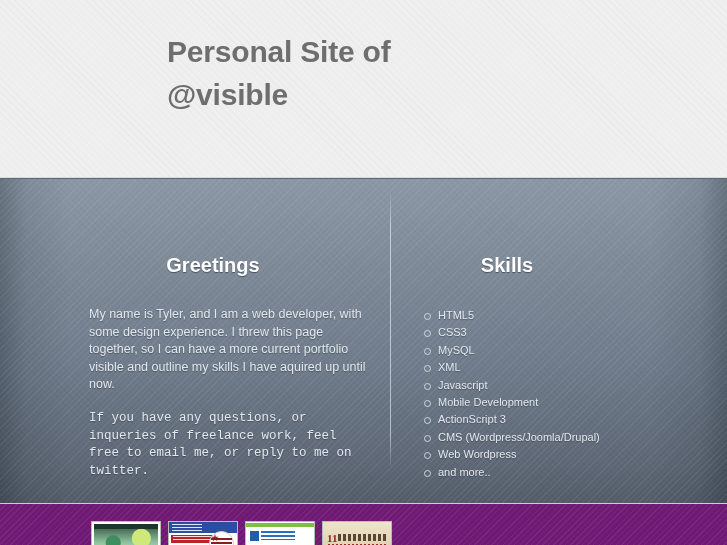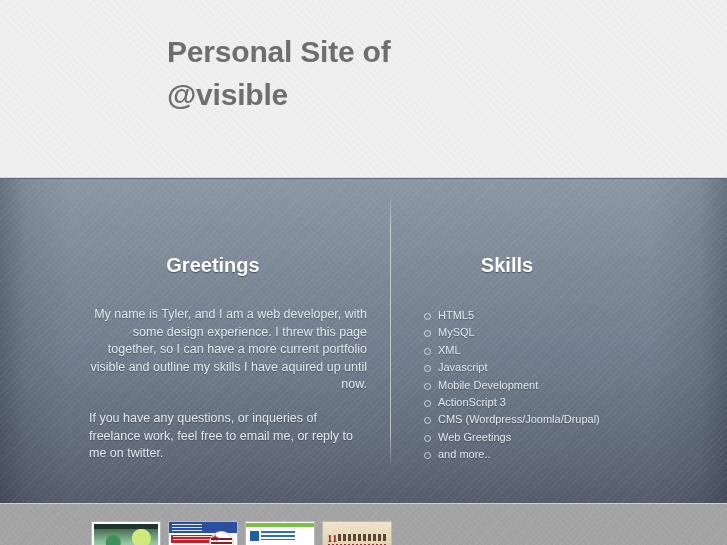--- a/index.html
+++ b/index.html
@@ -69,22 +69,22 @@
   #col-greetings .section-heading{ padding-right:28px; }
   #col-skills .section-heading{ padding-right:86px; }
 
   .body-paragraph{
     font-size:12.5px; line-height:17.6px;
     color:#e3e8ee;
     text-shadow:0 1px 1px rgba(34,44,58,.45);
     width:278px;
     margin-left:17px;
   }
-  #para-1{ margin-top:29px;text-align:right; }
-  #para-2{ margin-top:16px; }
+  #para-1{ margin-top:29px; }
+  #para-2{ margin-top:16px;font-family:Liberation Mono, monospace; }
 
   #skills-list{
     list-style:none;
     margin-top:30px; margin-left:24px;
   }
   #skills-list li{
     position:relative;
     font-size:11px; line-height:17.4px;
     color:#e3e8ee;
     text-shadow:0 1px 1px rgba(34,44,58,.45);
@@ -94,21 +94,21 @@
     content:"";
     position:absolute; left:0; top:6px;
     width:5px; height:5px; border-radius:50%;
     border:1px solid #cfd7e0;
     background:transparent;
   }
 
   
   #footer{
     position:absolute; left:0; top:503px; width:727px; height:42px;
-    background:#a3a3a3;
+    background:#701a75;
     border-top:1px solid #cfcfcf;
     overflow:hidden;
   }
   #thumbs{
     position:absolute; left:91px; top:17px;
     display:flex; align-items:flex-start; gap:7px;
   }
   .thumb{
     width:70px; height:40px;
     border:1px solid #b9b9b9;
@@ -179,27 +179,28 @@
   <div class="col" id="col-greetings">
     <div class="section-heading">Greetings</div>
     <p class="body-paragraph" id="para-1">My name is Tyler, and I am a web developer, with some design experience. I threw this page together, so I can have a more current portfolio visible and outline my skills I have aquired up until now.</p>
     <p class="body-paragraph" id="para-2">If you have any questions, or inqueries of freelance work, feel free to email me, or reply to me on twitter.</p>
   </div>
 
   <div class="col" id="col-skills">
     <div class="section-heading">Skills</div>
     <ul id="skills-list">
       <li>HTML5</li>
+      <li>CSS3</li>
       <li>MySQL</li>
       <li>XML</li>
       <li>Javascript</li>
       <li>Mobile Development</li>
       <li>ActionScript 3</li>
       <li>CMS (Wordpress/Joomla/Drupal)</li>
-      <li>Web Greetings</li>
+      <li>Web Wordpress</li>
       <li>and more..</li>
     </ul>
   </div>
 
 </div>
 
 <div id="footer" class="noise">
 
   <div id="thumbs">
 

